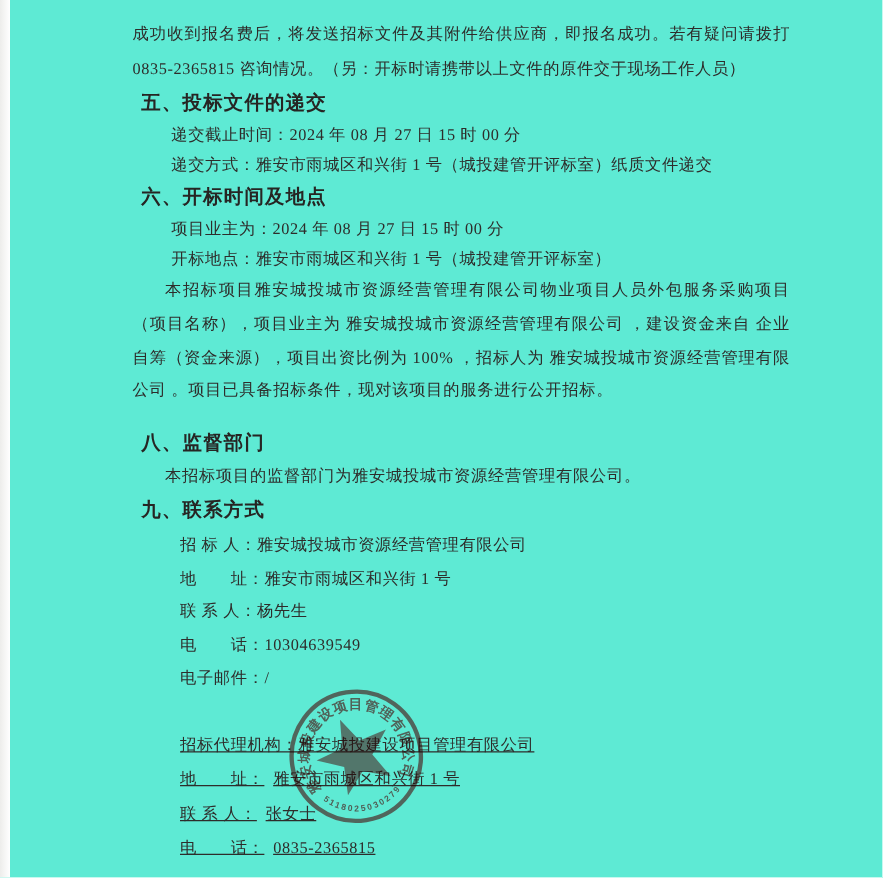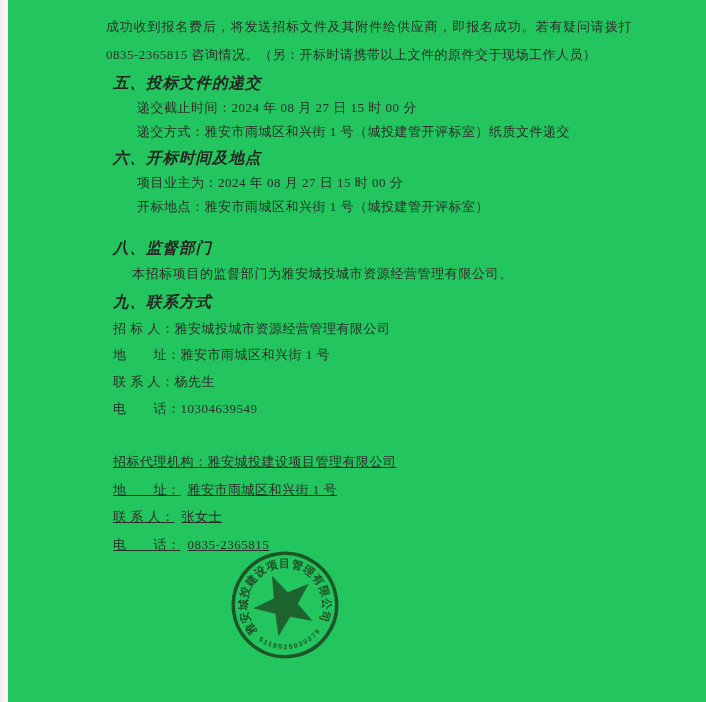--- a/index.html
+++ b/index.html
@@ -1,21 +1,21 @@
 <!DOCTYPE html>
 <html><head>
 <meta charset="utf-8">
 <style>
   * { margin: 0; padding: 0; box-sizing: border-box; }
   html, body { background: #ffffff; }
   .page {
     position: relative;
     width: 706px;
     height: 702px;
-    background: #22c55e;
+    background: #5eead4;
     overflow: hidden;
     font-family: "Liberation Serif", serif;
     color: #2e2d2b;
     font-size: 13px;
     padding: 13px 74px 0 106px;
   }
   .scan-edge {
     position: absolute;
     left: 0; top: 0; bottom: 0;
     width: 8px;
@@ -27,37 +27,36 @@
     letter-spacing: 0.5px;
     margin-bottom: 2px;
   }
   h2.sec-title {
     font-size: 15.5px;
     font-weight: bold;
     color: #262523;
     letter-spacing: 1px;
     margin: 3px 0 3px 7px;
     line-height: 21px;
-    font-style: italic;
   }
   .kv-line {
     margin-left: 31px;
     line-height: 24px;
     letter-spacing: 0.5px;
   }
   .para {
     line-height: 26.8px;
     text-align: justify;
     text-indent: 2em;
     letter-spacing: 0.6px;
   }
   .contact-block { margin-top: 4px; }
   .contact-row {
     display: flex;
-    margin-left: 7px;
+    margin-left: 38px;
     line-height: 26.6px;
     letter-spacing: 0.5px;
     white-space: pre;
   }
   .contact-row .label { flex: none; }
   .agency-block { margin-top: 26px; }
   .agency-block .contact-row { line-height: 27.5px; text-decoration: underline; }
   .agency-block .contact-row .value { margin-left: 7px; }
 
   
@@ -98,31 +97,33 @@
   <p class="intro">成功收到报名费后，将发送招标文件及其附件给供应商，即报名成功。若有疑问请拨打 0835-2365815 咨询情况。（另：开标时请携带以上文件的原件交于现场工作人员）</p>
 
   <h2 class="sec-title">五、投标文件的递交</h2>
   <div class="kv-line"><span>递交截止时间：</span><span>2024 年 08 月 27 日  15 时 00 分</span></div>
   <div class="kv-line"><span>递交方式：</span><span>雅安市雨城区和兴街 1 号（城投建管开评标室）纸质文件递交</span></div>
 
   <h2 class="sec-title">六、开标时间及地点</h2>
   <div class="kv-line"><span>项目业主为：</span><span>2024 年 08 月 27 日  15 时 00 分</span></div>
   <div class="kv-line"><span>开标地点：</span><span>雅安市雨城区和兴街 1 号（城投建管开评标室）</span></div>
 
+  <p class="para">本招标项目雅安城投城市资源经营管理有限公司物业项目人员外包服务采购项目（项目名称），项目业主为 雅安城投城市资源经营管理有限公司 ，建设资金来自 企业自筹（资金来源），项目出资比例为 100%  ，招标人为 雅安城投城市资源经营管理有限公司 。项目已具备招标条件，现对该项目的服务进行公开招标。</p>
 
   <h2 class="sec-title" style="margin-top:18px;">八、监督部门</h2>
   <p class="para">本招标项目的监督部门为雅安城投城市资源经营管理有限公司。</p>
 
   <h2 class="sec-title">九、联系方式</h2>
 
   <div class="contact-block">
     <div class="contact-row"><span class="label">招 标 人：</span><span class="value">雅安城投城市资源经营管理有限公司</span></div>
     <div class="contact-row"><span class="label">地　　址：</span><span class="value">雅安市雨城区和兴街 1 号</span></div>
     <div class="contact-row"><span class="label">联 系 人：</span><span class="value">杨先生</span></div>
     <div class="contact-row"><span class="label">电　　话：</span><span class="value">10304639549</span></div>
+    <div class="contact-row"><span class="label">电子邮件：</span><span class="value">/</span></div>
   </div>
 
   <div class="contact-block agency-block">
     <div class="contact-row"><span class="label">招标代理机构：</span><span class="value" style="margin-left:0;">雅安城投建设项目管理有限公司</span></div>
     <div class="contact-row"><span class="label">地　　址：</span><span class="value">雅安市雨城区和兴街 1 号</span></div>
     <div class="contact-row"><span class="label">联 系 人：</span><span class="value">张女士</span></div>
     <div class="contact-row"><span class="label">电　　话：</span><span class="value">0835-2365815</span></div>
 
   </div>
 

